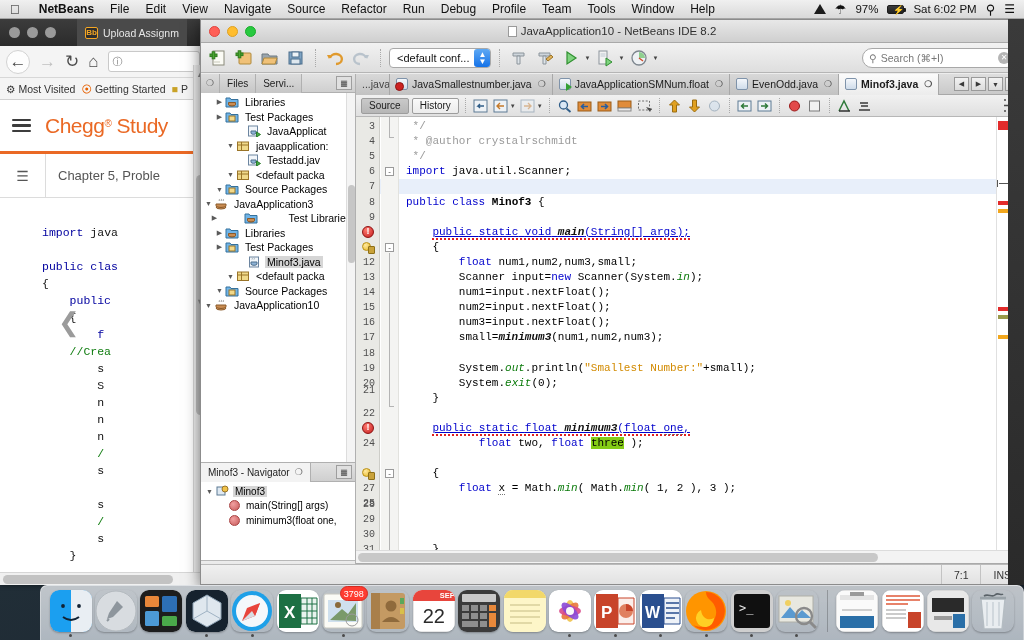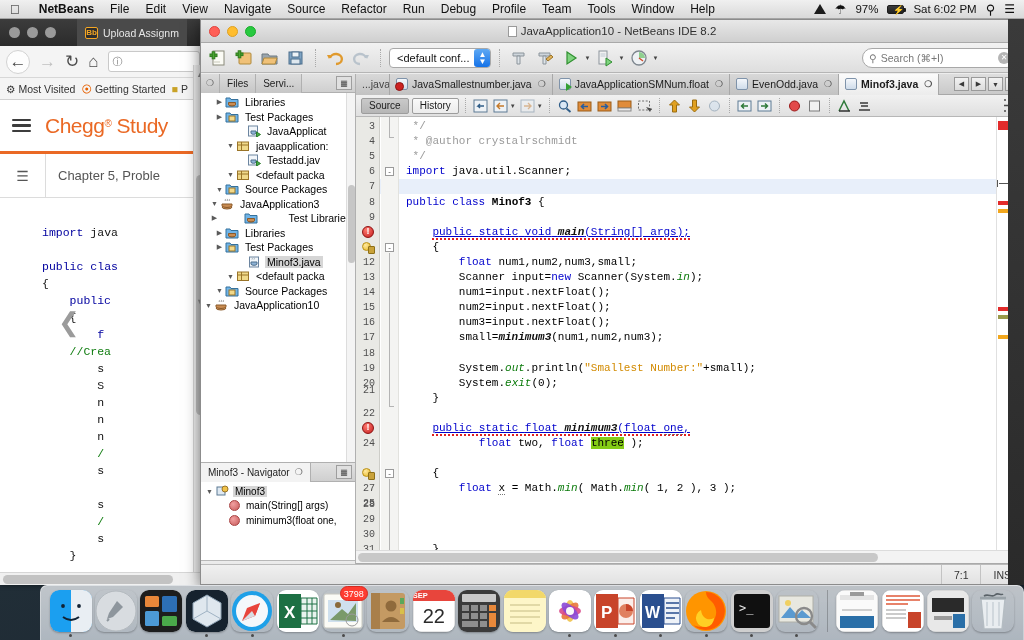--- a/index.html
+++ b/index.html
@@ -529,21 +529,21 @@
             <div class="trow" style="padding-left: 13px;">
               <span class="tw">▼</span>
               <span class="tico">
                 <svg width="14" height="12" viewBox="0 0 14 12">
                   <path d="M1 2h4l1 1.5h7V11H1z" fill="#6fb4e8" stroke="#35719c"></path>
                   <rect x="4" y="5" width="6" height="5" fill="#f2d98a" stroke="#9a7428"></rect>
                 </svg>
               </span>
               <span class="lbl">Source Packages</span>
             </div>
-            <div class="trow" style="padding-left: 8px;">
+            <div class="trow" style="padding-left: 2px;">
               <span class="tw">▼</span>
               <span class="tico">
                 <svg width="14" height="12" viewBox="0 0 14 12">
                   <ellipse cx="7" cy="9" rx="5" ry="2" fill="#d9a06a" stroke="#8a5a2a"></ellipse>
                   <path d="M5 3c1-1.5 0-2 0-2M7 3c1-1.5 0-2.2 0-2.2M9 3c1-1.5 0-2 0-2" stroke="#9a9a9a" fill="none"></path>
                   <path d="M2 6h10v1.5a5 2 0 0 1-10 0z" fill="#c98c52" stroke="#8a5a2a"></path>
                 </svg>
               </span>
               <span class="lbl">JavaApplication3</span>
             </div>
@@ -989,21 +989,21 @@
             <rect x="33" y="8" width="4" height="6" fill="#5aa85a"></rect>
             <rect x="33" y="18" width="4" height="6" fill="#d8c04a"></rect>
           </svg></div>
         <div class="norun"></div>
       </div>
       <div class="dock-item">
         <div class="dock-ic"><svg width="42" height="42" viewBox="0 0 42 42">
             <rect width="42" height="42" rx="7" fill="#fff" stroke="#ccc"></rect>
             <rect width="42" height="11" rx="7" fill="#e8453c"></rect>
             <rect y="7" width="42" height="4" fill="#e8453c"></rect>
-          </svg><div style="position: absolute; left: 0px; right: 0px; top: 0px; height: 14px; color: rgb(255, 255, 255); font-size: 7.5px; text-align: left; line-height: 11px; font-weight: bold;">SEP</div><div style="position: absolute; inset: 11px 0px 0px; color: rgb(43, 43, 43); font-size: 20px; text-align: center; line-height: 30px;">22</div></div>
+          </svg><div style="position: absolute; left: 0px; right: 0px; top: 0px; height: 14px; color: rgb(255, 255, 255); font-size: 7.5px; text-align: right; line-height: 11px; font-weight: bold;">SEP</div><div style="position: absolute; inset: 11px 0px 0px; color: rgb(43, 43, 43); font-size: 20px; text-align: center; line-height: 30px;">22</div></div>
         <div class="norun"></div>
       </div>
       <div class="dock-item">
         <div class="dock-ic"><svg width="42" height="42" viewBox="0 0 42 42">
             <rect width="42" height="42" rx="7" fill="#3b3b3b"></rect>
             <rect x="4" y="4" width="34" height="8" rx="1" fill="#c9c9c9"></rect>
             <g fill="#8e8e8e">
               <rect x="4" y="15" width="7" height="6"></rect>
               <rect x="13" y="15" width="7" height="6"></rect>
               <rect x="22" y="15" width="7" height="6"></rect>

